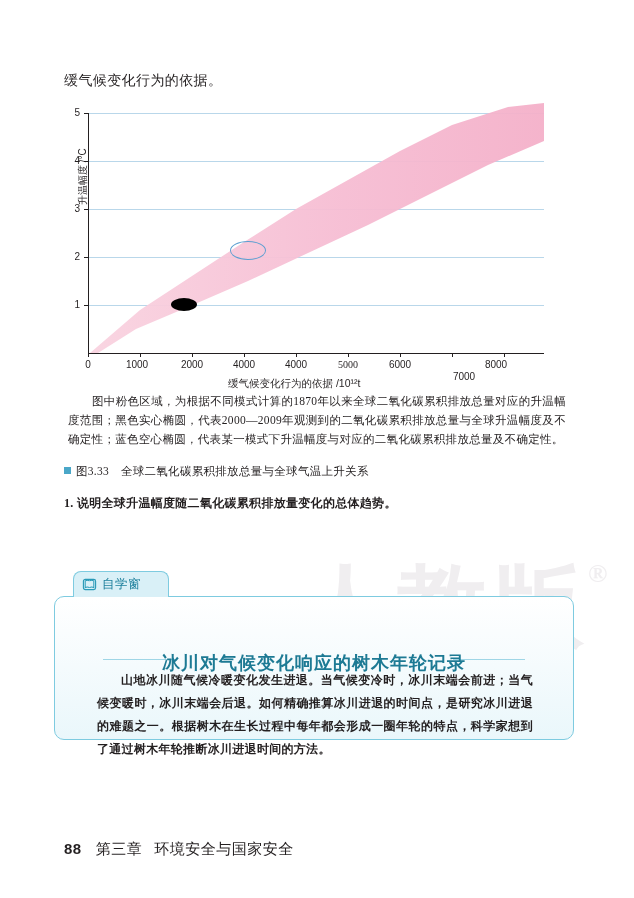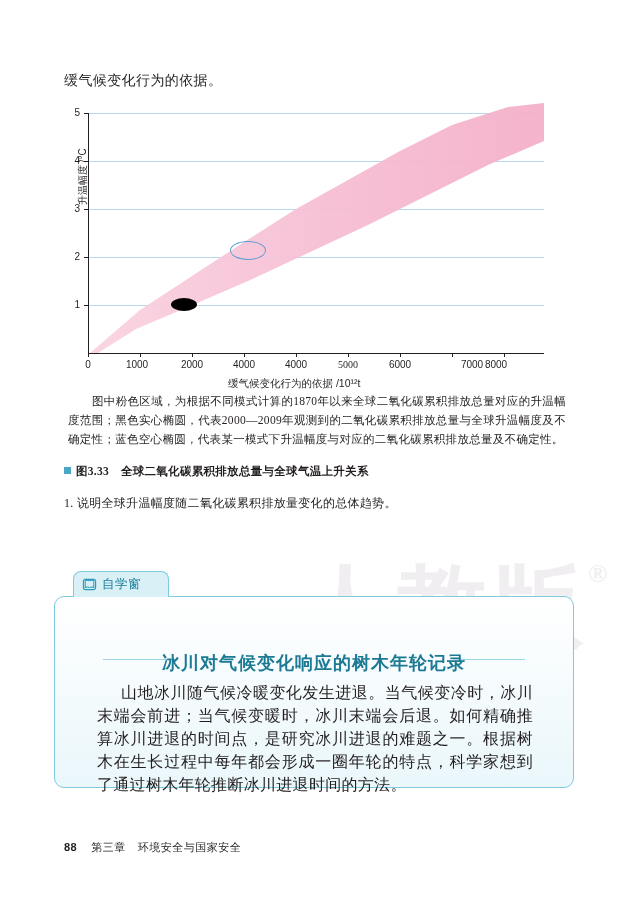--- a/index.html
+++ b/index.html
@@ -182,21 +182,21 @@
   }
   .caption-block .indent {
     text-indent: 24px;
   }
   .fig-title {
     position: absolute;
     left: 64px;
     top: 464px;
     width: 506px;
     font-size: 11.5px;
-    font-weight: bold;
+    font-weight: normal;
     color: #231f20;
     letter-spacing: 0.3px;
   }
   .fig-title .sq {
     display: inline-block;
     width: 7px;
     height: 7px;
     background: #4aa7c8;
     margin-right: 5px;
     position: relative;
@@ -208,29 +208,30 @@
     left: 64px;
     top: 492px;
     width: 520px;
     font-size: 12px;
     line-height: 22px;
     color: #231f20;
     letter-spacing: 0.3px;
   }
   .questions div {
     white-space: nowrap;
+    font-weight: bold;
   }
 
   
   .selfstudy {
     position: absolute;
     left: 54px;
     top: 596px;
     width: 520px;
-    height: 192px;
+    height: 144px;
     border: 1.2px solid #7ecbe0;
     border-radius: 10px;
     background: linear-gradient(180deg, #ffffff 0%, #eaf7fb 100%);
     box-sizing: border-box;
   }
   .tab {
     position: absolute;
     left: 18px;
     top: -1px;
     width: 96px;
@@ -273,35 +274,36 @@
     top: 62px;
     height: 1px;
     background: #9fd6e6;
     width: 72px;
   }
   .ss-rule-left { left: 48px; }
   .ss-rule-right { right: 48px; }
   .ss-body {
     position: absolute;
     left: 42px;
-    top: 84px;
+    top: 72px;
     width: 436px;
-    font-size: 16px;
+    font-size: 12px;
     line-height: 23px;
     color: #231f20;
     text-align: justify;
     text-indent: 24px;
     letter-spacing: 0.3px;
+    font-weight: bold;
   }
 
   .footer {
     position: absolute;
     left: 64px;
     top: 840px;
-    font-size: 11px;
+    font-size: 15px;
     color: #231f20;
     letter-spacing: 0.5px;
   }
   .footer .pnum {
     font-family: "Liberation Sans", sans-serif;
     font-weight: bold;
     margin-right: 14px;
   }
   .footer .chap {
     margin-right: 12px;
@@ -361,21 +363,21 @@
       <div class="xtick-mark" style="left:364px;"></div>
       <div class="xtick-mark" style="left:416px;"></div>
 
       <div class="xtick-label" style="left:-20px;">0</div>
       <div class="xtick-label" style="left:29px;">1000</div>
       <div class="xtick-label" style="left:84px;">2000</div>
       <div class="xtick-label" style="left:136px;">4000</div>
       <div class="xtick-label" style="left:188px;">4000</div>
       <div class="xtick-label" style="left:240px;font-family:Liberation Serif, serif;">5000</div>
       <div class="xtick-label" style="left:292px;">6000</div>
-      <div class="xtick-label" style="left:364px;">7000</div>
+      <div class="xtick-label" style="left:356px;margin-top:12px;">7000</div>
       <div class="xtick-label" style="left:388px;">8000</div>
 
       <div class="black-ellipse" style="left:83px; top:185px;"></div>
       <div class="blue-ellipse" style="left:142px; top:128px;"></div>
 
       <div class="y-axis-title">升温幅度 /°C</div>
       <div class="x-axis-title">缓气候变化行为的依据 /10¹²t</div>
     </div>
   </div>
 

